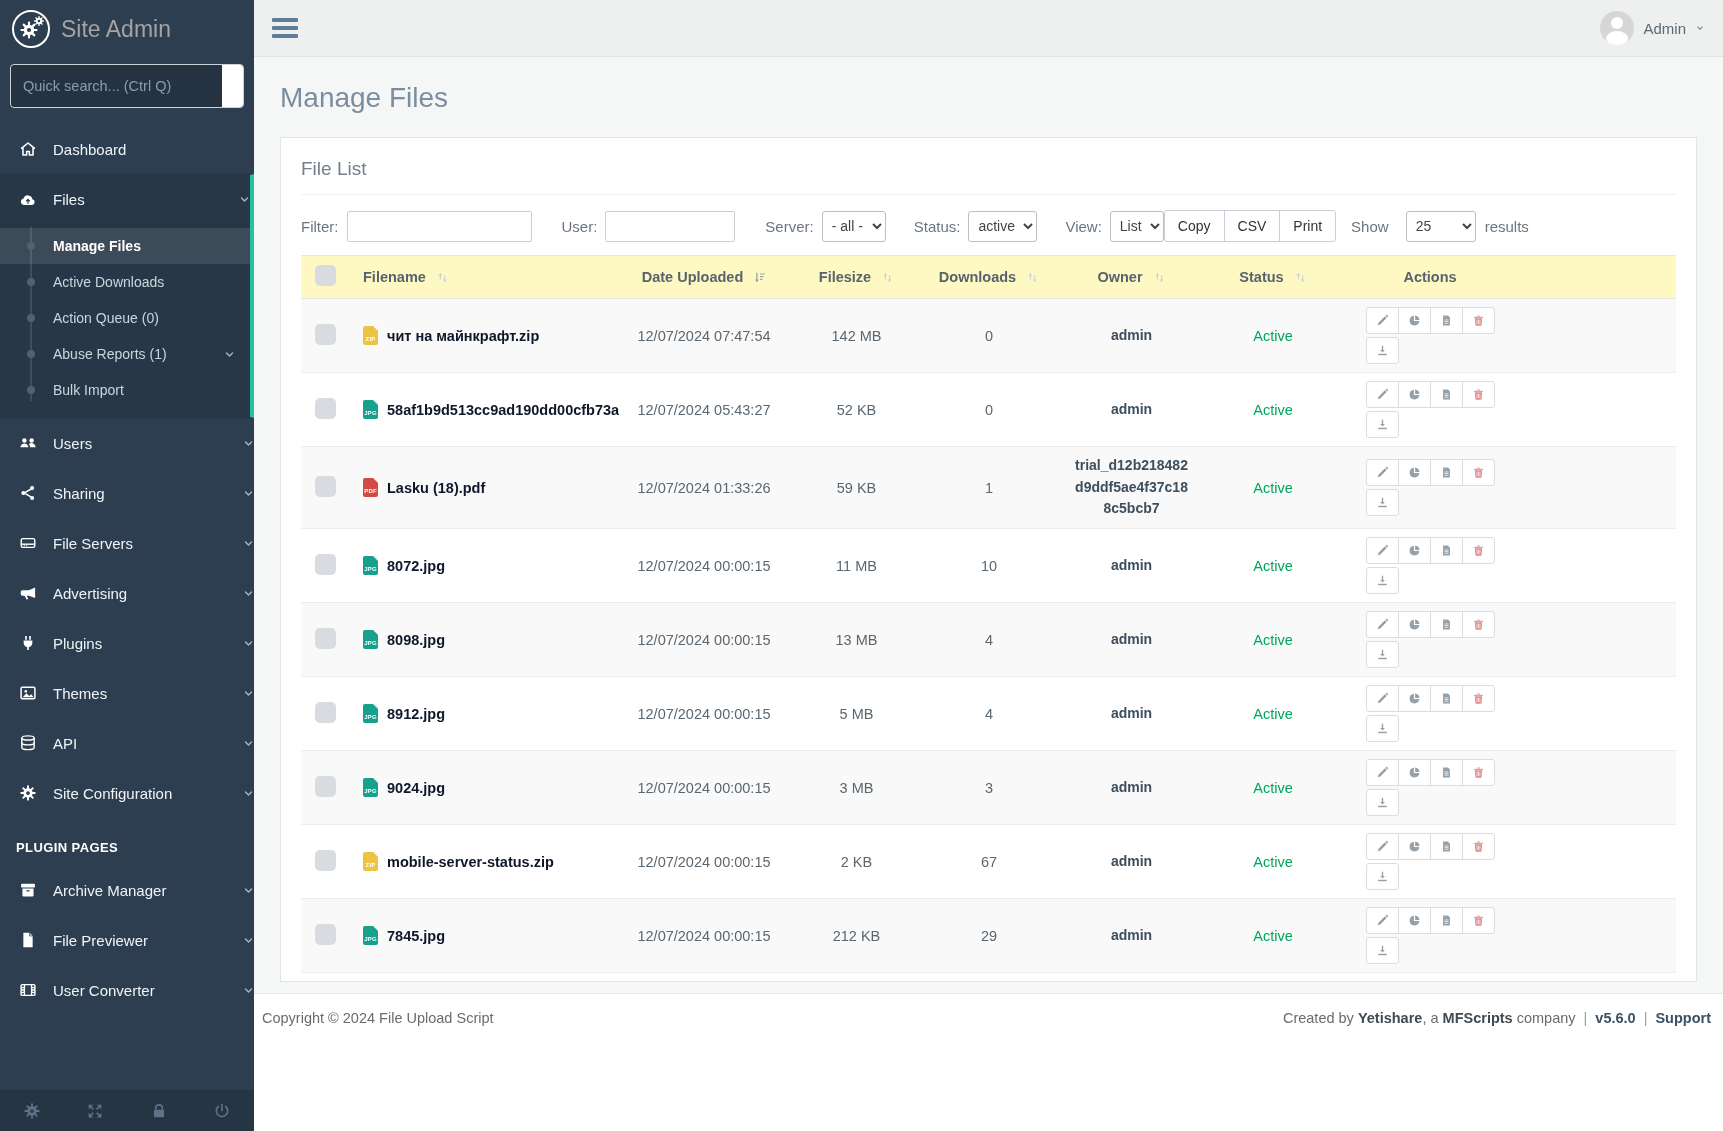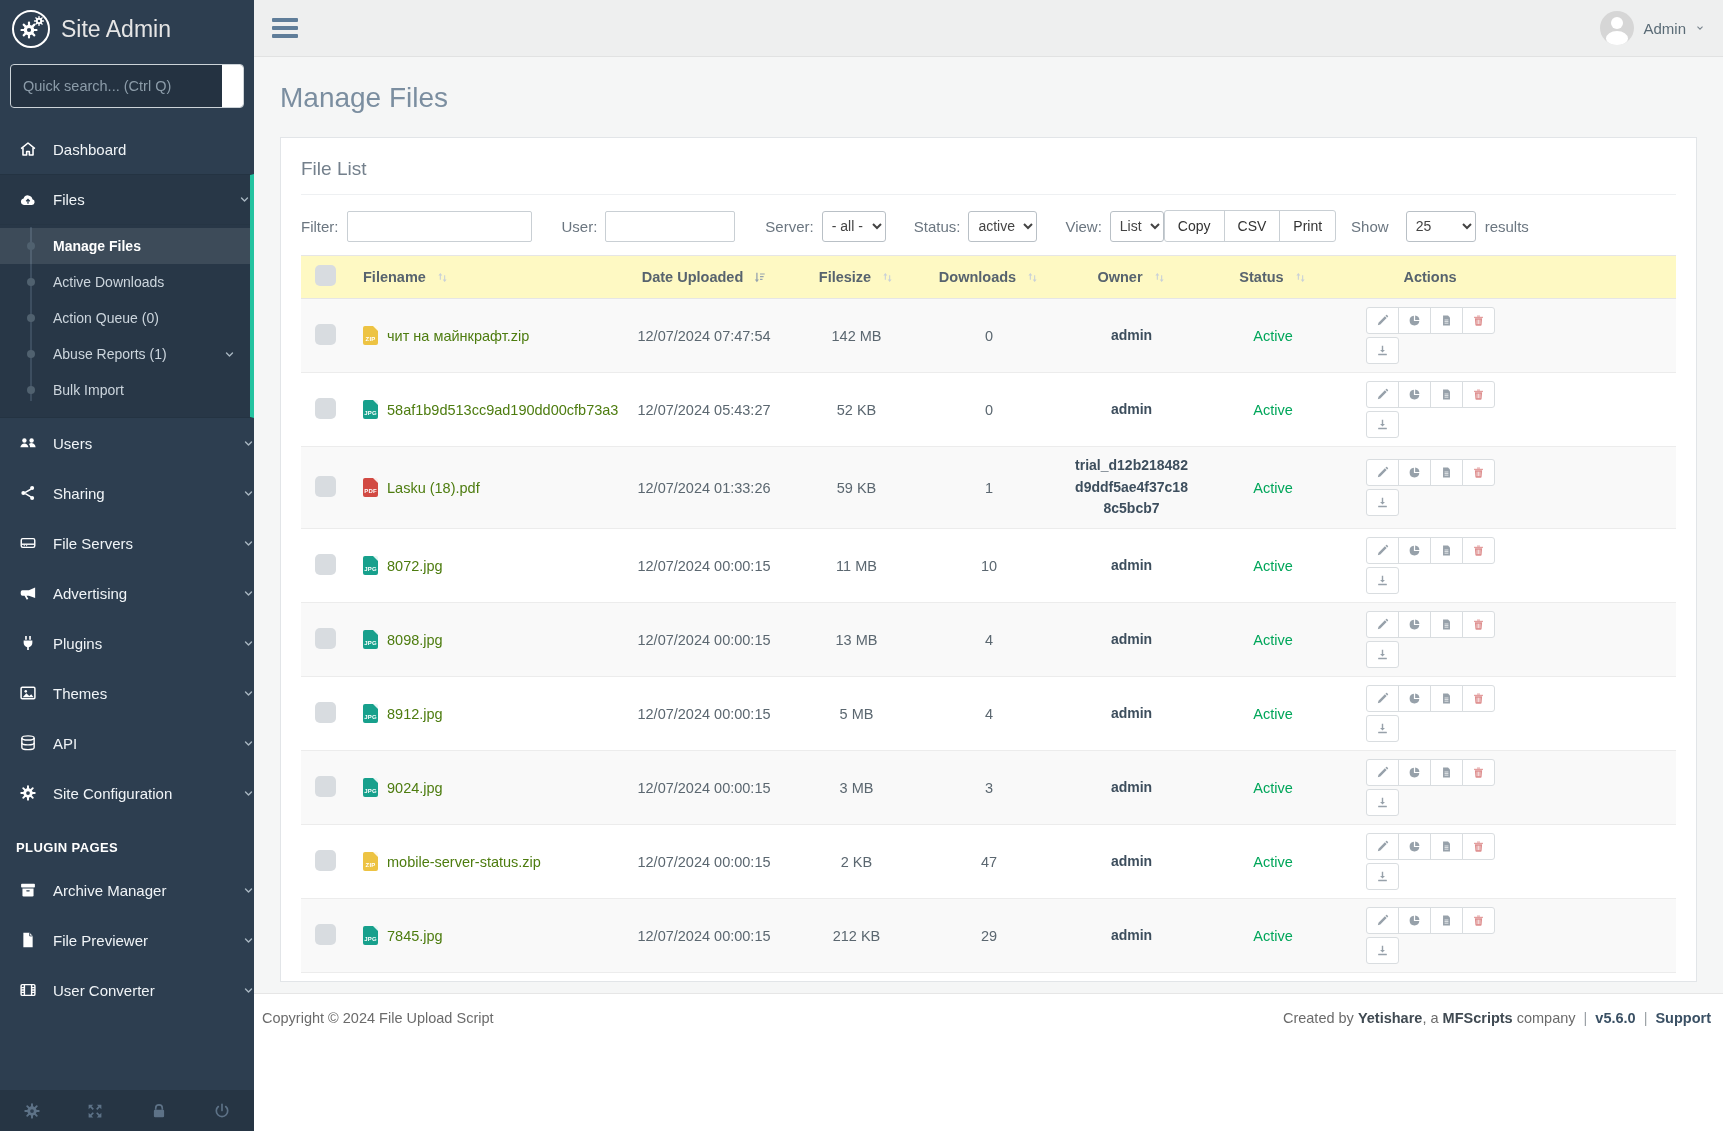--- a/index.html
+++ b/index.html
@@ -7,21 +7,21 @@
   body{font-family:"Liberation Sans",sans-serif;display:flex;background:#f5f6f6;overflow:hidden;
        --accent:#24c3a0;--status:#00a65a;--sidebar:#2d3e50}
 
   
   .sidebar{width:254px;min-width:254px;background:var(--sidebar);color:#eef2f5;position:relative;display:flex;flex-direction:column}
   .logo-row{display:flex;align-items:center;gap:11px;padding:10px 12px;height:58px;cursor:pointer}
   .logo-badge{width:38px;height:38px;border:2px solid #fff;border-radius:50%;position:relative;flex:none}
   .logo-badge .g1{position:absolute;left:5px;top:8px;width:20px;height:20px;color:#fff}
   .logo-badge .g2{position:absolute;right:3px;top:3px;width:12px;height:12px;color:#fff}
   .logo-badge svg{width:100%;height:100%;display:block}
-  .brand-text{font-size:23px;color:#e5e5e5}
+  .brand-text{font-size:23px;color:#a3a3a3}
   .search-row{display:flex;margin:6px 10px 16px;height:44px;border:1px solid #ccd3d8;border-radius:4px;overflow:hidden}
   .search-row input{flex:1;background:rgba(0,0,0,.18);border:none;outline:none;color:#cfd6db;padding:0 12px;font-size:14.5px;font-family:inherit}
   .search-row input::placeholder{color:#8c9ca9}
   .search-cap{width:21px;background:#fff;border:none;cursor:pointer}
   .menu{flex:1;overflow:hidden}
   .mi{display:flex;align-items:center;height:50px;padding:0 0 0 16px;font-size:15px;cursor:pointer}
   .mi .icon{width:24px;display:flex;justify-content:center;margin-right:13px;color:#fff;flex:none}
   .mi .icon svg{width:18px;height:18px}
   .mi .lbl{flex:1;color:#f0f4f7}
   .chev{color:#a9b7c2;display:inline-flex}
@@ -78,21 +78,21 @@
   thead th.fn-col{text-align:left;padding-left:14px}
   .sort{color:#c9d1d8;margin-left:10px;display:inline-flex;vertical-align:-2px}
   .sort svg{width:13px;height:13px}
   .sort.active{color:#96a3ae}
   tbody td{padding:8px 6px;font-size:14.5px;color:#5b6770;text-align:center;border-bottom:1px solid #ececec;height:74px;vertical-align:middle;overflow:hidden}
   tbody tr.odd{background:#f9f9f9}
   .c-chk{width:48px}.c-filename{width:270px}.c-date{width:170px}.c-size{width:135px}
   .c-downloads{width:130px}.c-owner{width:155px}.c-status{width:128px}.c-actions{width:186px}
   td.fn{text-align:left;padding-left:14px}
   .fname{display:flex;align-items:center;gap:9px;white-space:nowrap}
-  .fname a{color:#4d7c0f;font-weight:normal;text-decoration:none}
+  .fname a{color:#0f172a;font-weight:bold;text-decoration:none}
   .file-icon{width:15px;height:19px;border-radius:2px;position:relative;display:inline-flex;align-items:flex-end;justify-content:center;flex:none}
   .file-icon::before{content:"";position:absolute;top:0;right:0;border-style:solid;border-width:0 5px 5px 0;border-color:transparent #fff transparent transparent;opacity:.9}
   .file-icon i{font-style:normal;font-size:6px;font-weight:bold;color:#fff;line-height:1;margin-bottom:3px;letter-spacing:.2px}
   .file-icon.zip{background:#edc343}
   .file-icon.jpg{background:#17a08c}
   .file-icon.pdf{background:#d24a43}
   td.owner{font-weight:bold;color:#3d4e5d;word-break:break-all;font-size:14px;line-height:1.55;padding-left:18px;padding-right:18px}
   td.status{color:var(--status)}
   .checkbox{display:inline-block;width:21px;height:21px;border-radius:5px;background:#d8dce0;cursor:pointer}
   .act-wrap{display:inline-flex;flex-direction:column;align-items:flex-start}
@@ -939,21 +939,21 @@
     <td class="c-filename fn">
                 <span class="fname">
                   <span class="file-icon zip">
                     <i>ZIP</i>
                   </span>
                   <a href="#">mobile-server-status.zip</a>
                 </span>
               </td>
     <td class="c-date">12/07/2024 00:00:15</td>
     <td class="c-size">2 KB</td>
-    <td class="c-downloads">47</td>
+    <td class="c-downloads">67</td>
     <td class="c-owner owner">admin</td>
     <td class="c-status status">Active</td>
     <td class="c-actions"><div class="act-wrap">
                   <div class="act-row">
                     <button class="abtn ">
                       <span style="display:inline-flex">
                         <svg viewBox="0 0 24 24" fill="currentColor">
                           <path d="m3.4 20.6 1.2-4.5L16.4 4.3l3.3 3.3L7.9 19.4zM17.5 3.2l1.3-1.3a1.2 1.2 0 0 1 1.7 0l1.6 1.6a1.2 1.2 0 0 1 0 1.7l-1.3 1.3z"></path>
                         </svg>
                       </span>

